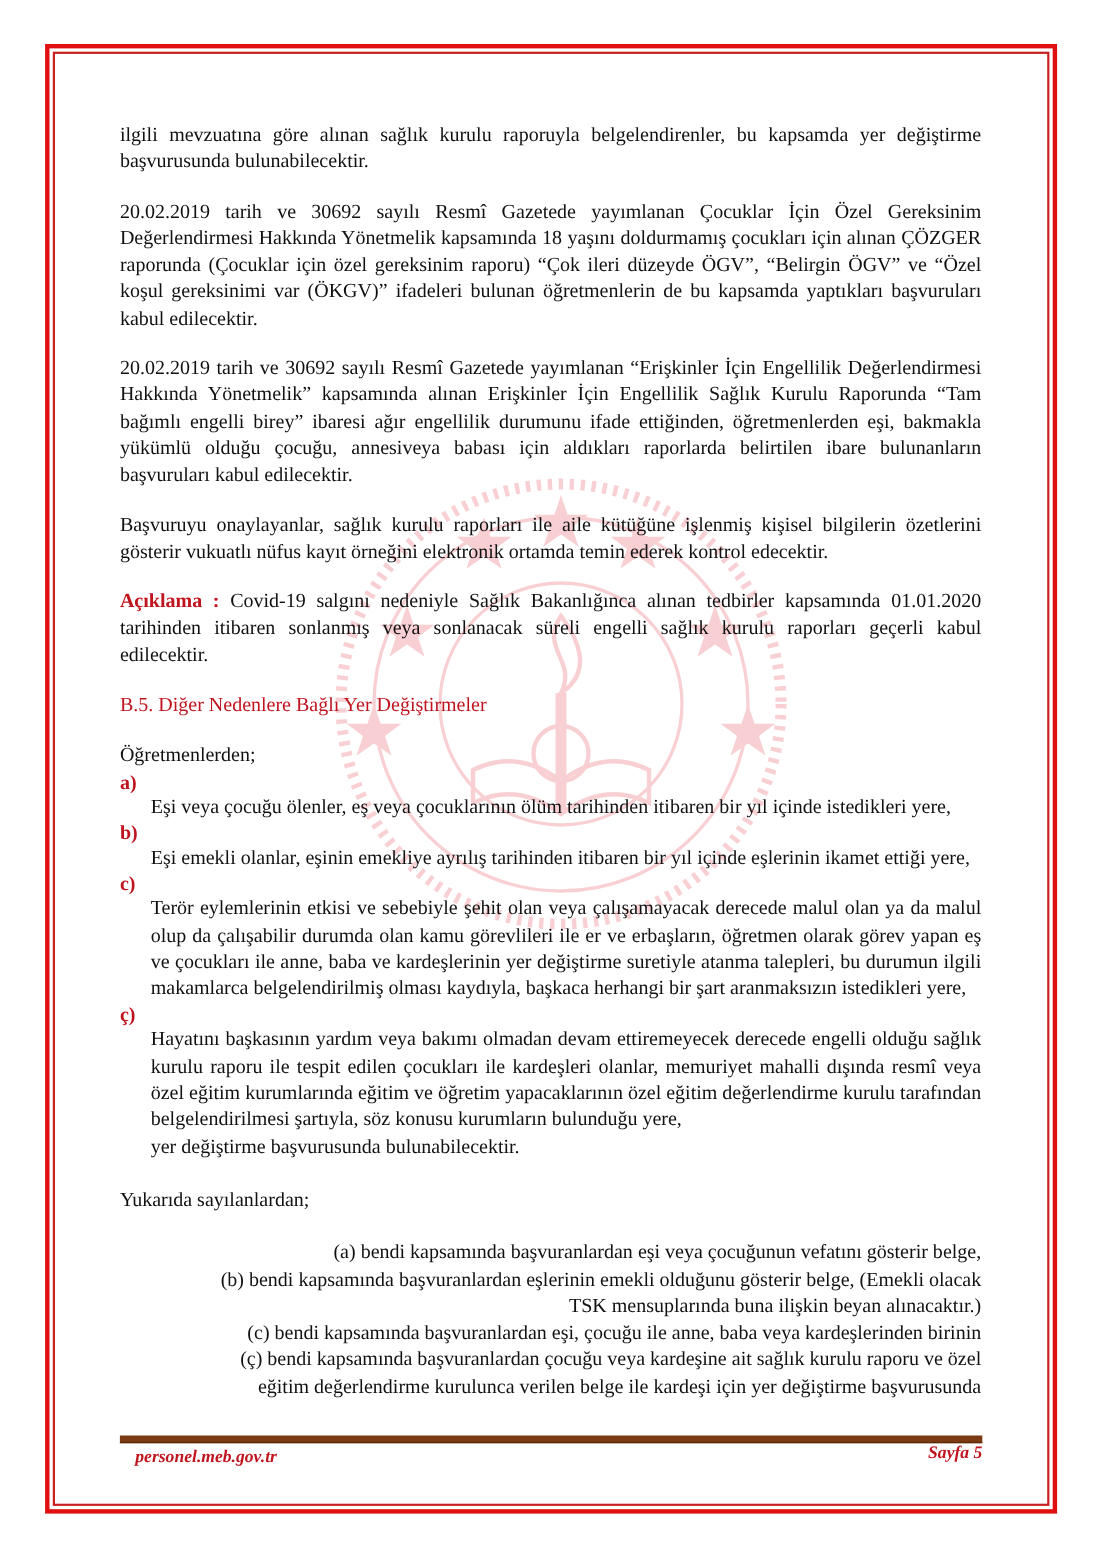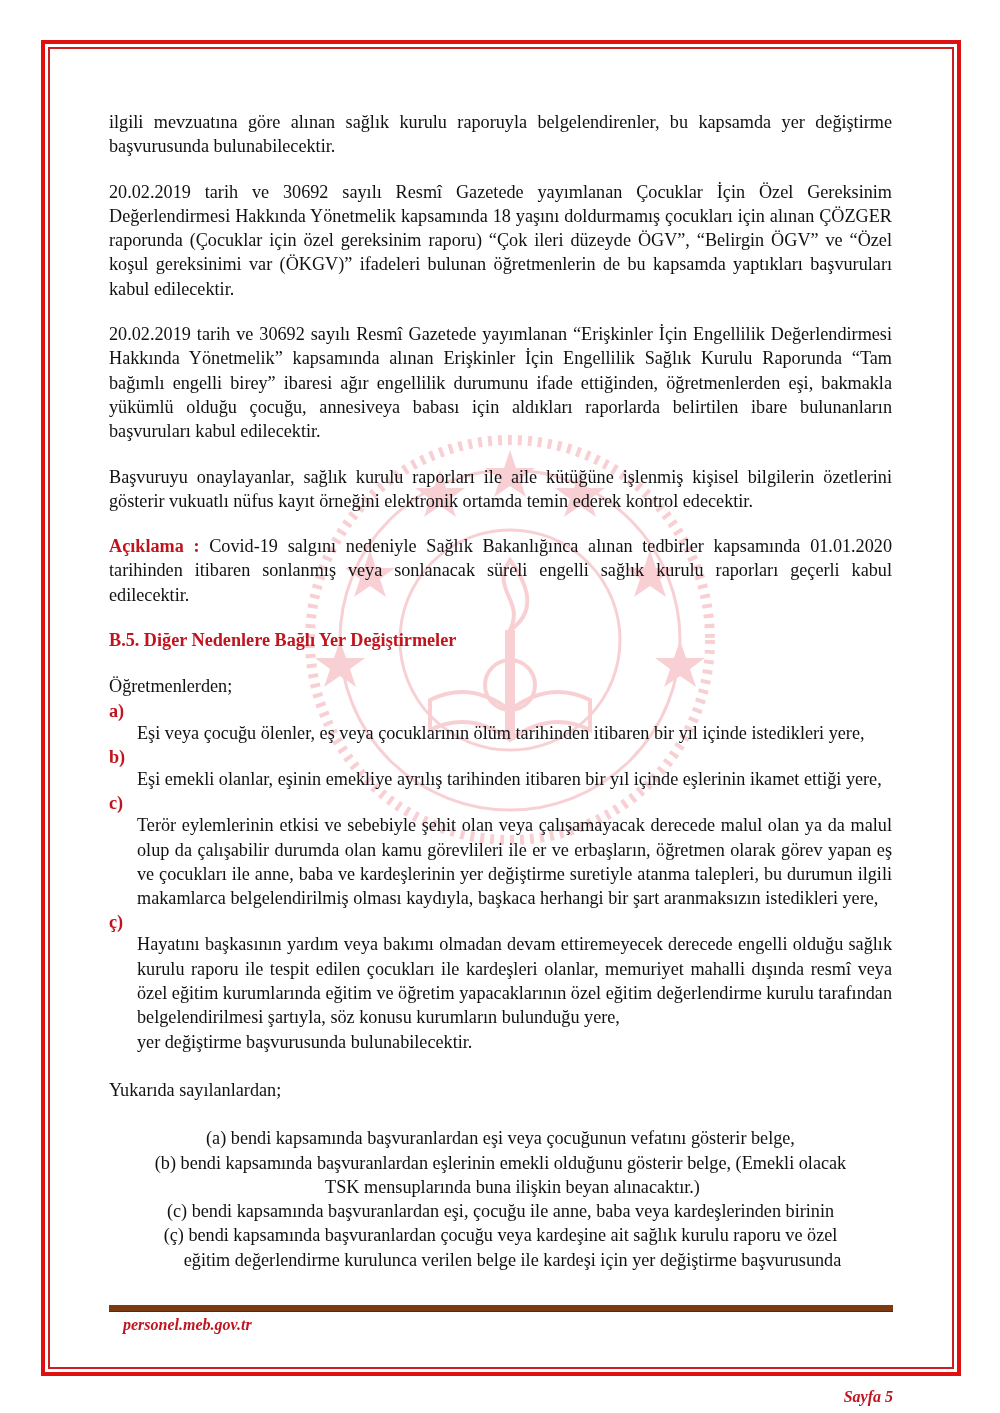--- a/index.html
+++ b/index.html
@@ -3,31 +3,31 @@
 <meta charset="utf-8">
 <style>
   html, body { margin:0; padding:0; background:#ffffff; }
   body { width:1000px; height:1413px; position:relative; overflow:hidden; font-family:"Liberation Serif","DejaVu Serif",serif; color:#111; }
   .frame-outer { position:absolute; left:41px; top:40px; width:920px; height:1336px; border:4px solid #e01010; box-sizing:border-box; }
   .frame-inner { position:absolute; left:48px; top:47px; width:906px; height:1322px; border:2px solid #c82020; box-sizing:border-box; }
   .watermark { position:absolute; left:300px; top:430px; width:420px; height:420px; opacity:0.22; pointer-events:none; }
   .content { position:absolute; left:109px; top:110px; width:783px; font-size:18.2px; line-height:24.3px; }
   .para { text-align:justify; margin:0 0 21px 0; }
   .red { color:#c0141e; font-weight:bold; }
-  .heading { color:#c0141e; font-weight:bold; margin:0 0 22px 0; }
+  .heading { color:#c0141e; font-weight:normal; margin:0 0 22px 0; }
   .item { display:flex; text-align:justify; }
   .item .lbl { color:#c0141e; font-weight:bold; width:28px; flex:0 0 28px; }
   .item .txt { flex:1;margin-top:22px; }
   .after { padding-left:28px; margin-bottom:24px; }
-  .sub { text-align:center; }
+  .sub { text-align:right; }
   .sub .lbl2 { font-weight:normal; }
   .sub .cont { padding-left:24px; }
   .footer-line { position:absolute; left:109px; top:1305px; width:784px; height:6px; background:#7b3a12; border-bottom:1px solid #5a2a08; }
   .footer-left { position:absolute; left:123px; top:1316px; color:#c0141e; font-weight:bold; font-style:italic; font-size:16px; font-family:"Liberation Serif",serif; }
-  .footer-right { position:absolute; right:107px; top:1388px; color:#c0141e; font-weight:bold; font-style:italic; font-size:16px; font-family:"Liberation Serif",serif; }
+  .footer-right { position:absolute; right:107px; top:1312px; color:#c0141e; font-weight:bold; font-style:italic; font-size:16px; font-family:"Liberation Serif",serif; }
 </style>
 </head>
 <body>
 
 <div class="frame-outer"></div>
 <div class="frame-inner"></div>
 
 <svg class="watermark" viewBox="0 0 420 420">
   <circle cx="210" cy="210" r="200" fill="none" stroke="#e03040" stroke-width="10" stroke-dasharray="4 6"></circle>
   <circle cx="210" cy="210" r="170" fill="none" stroke="#e03040" stroke-width="3"></circle>

